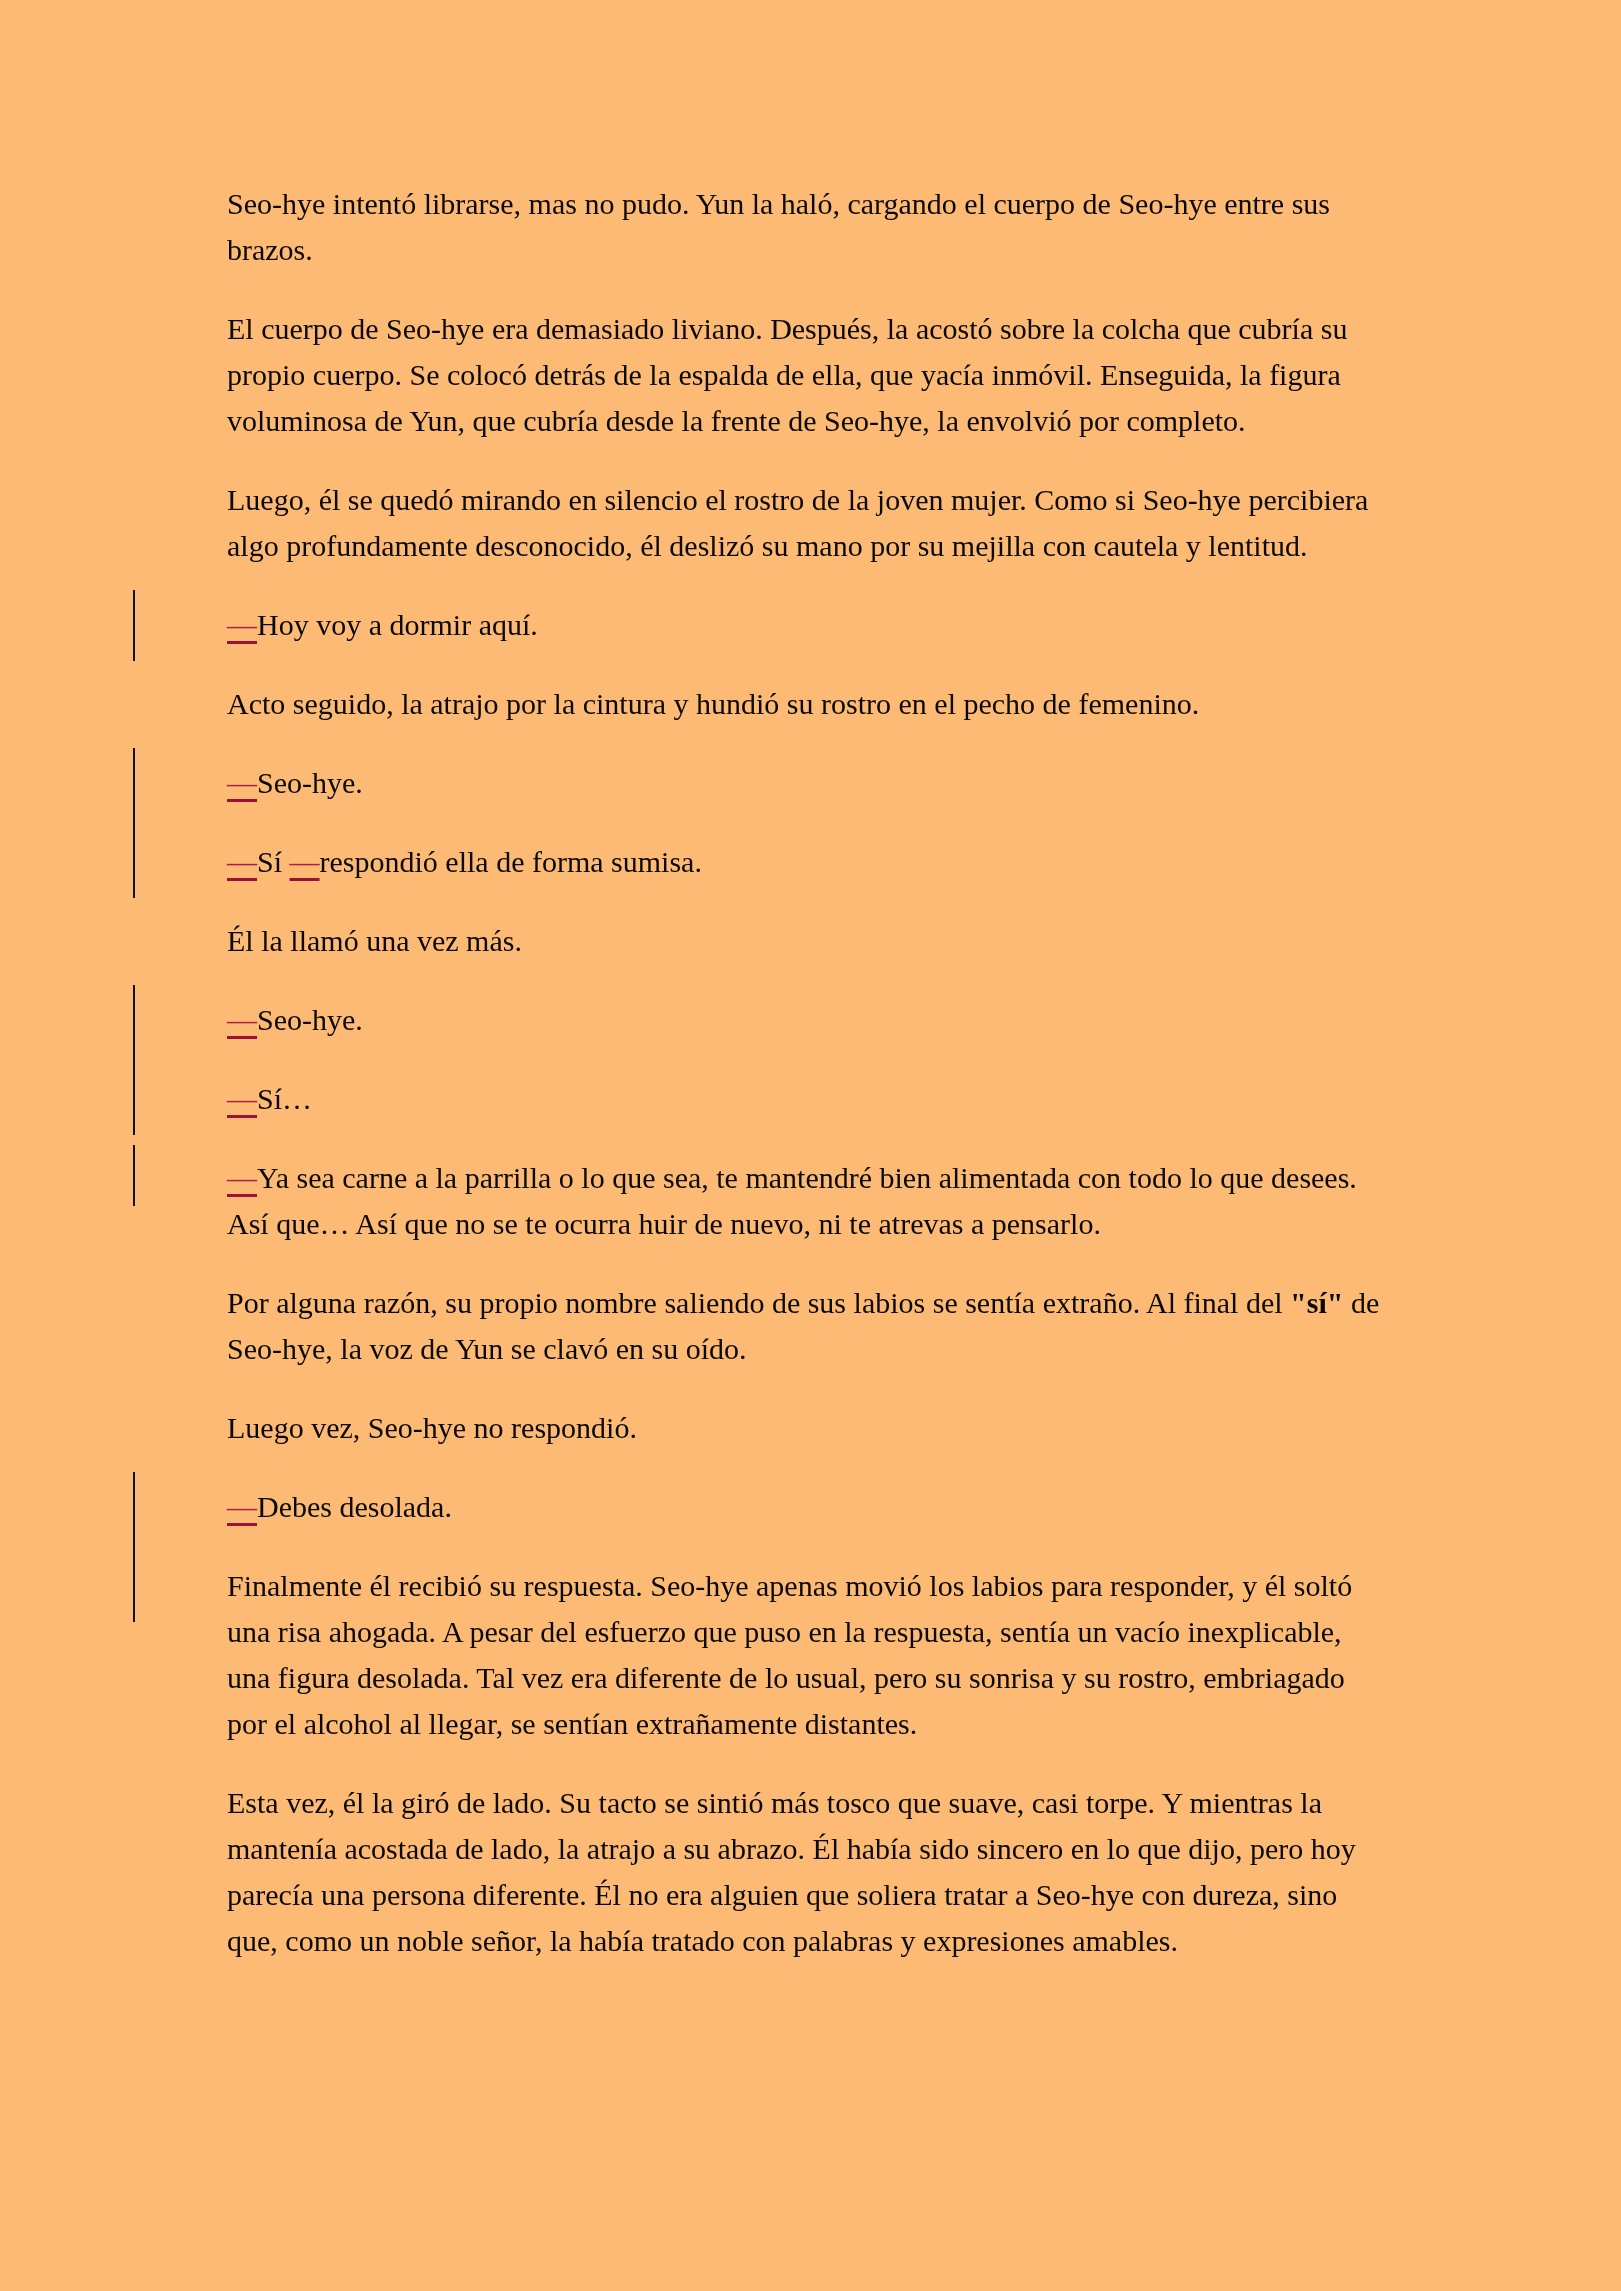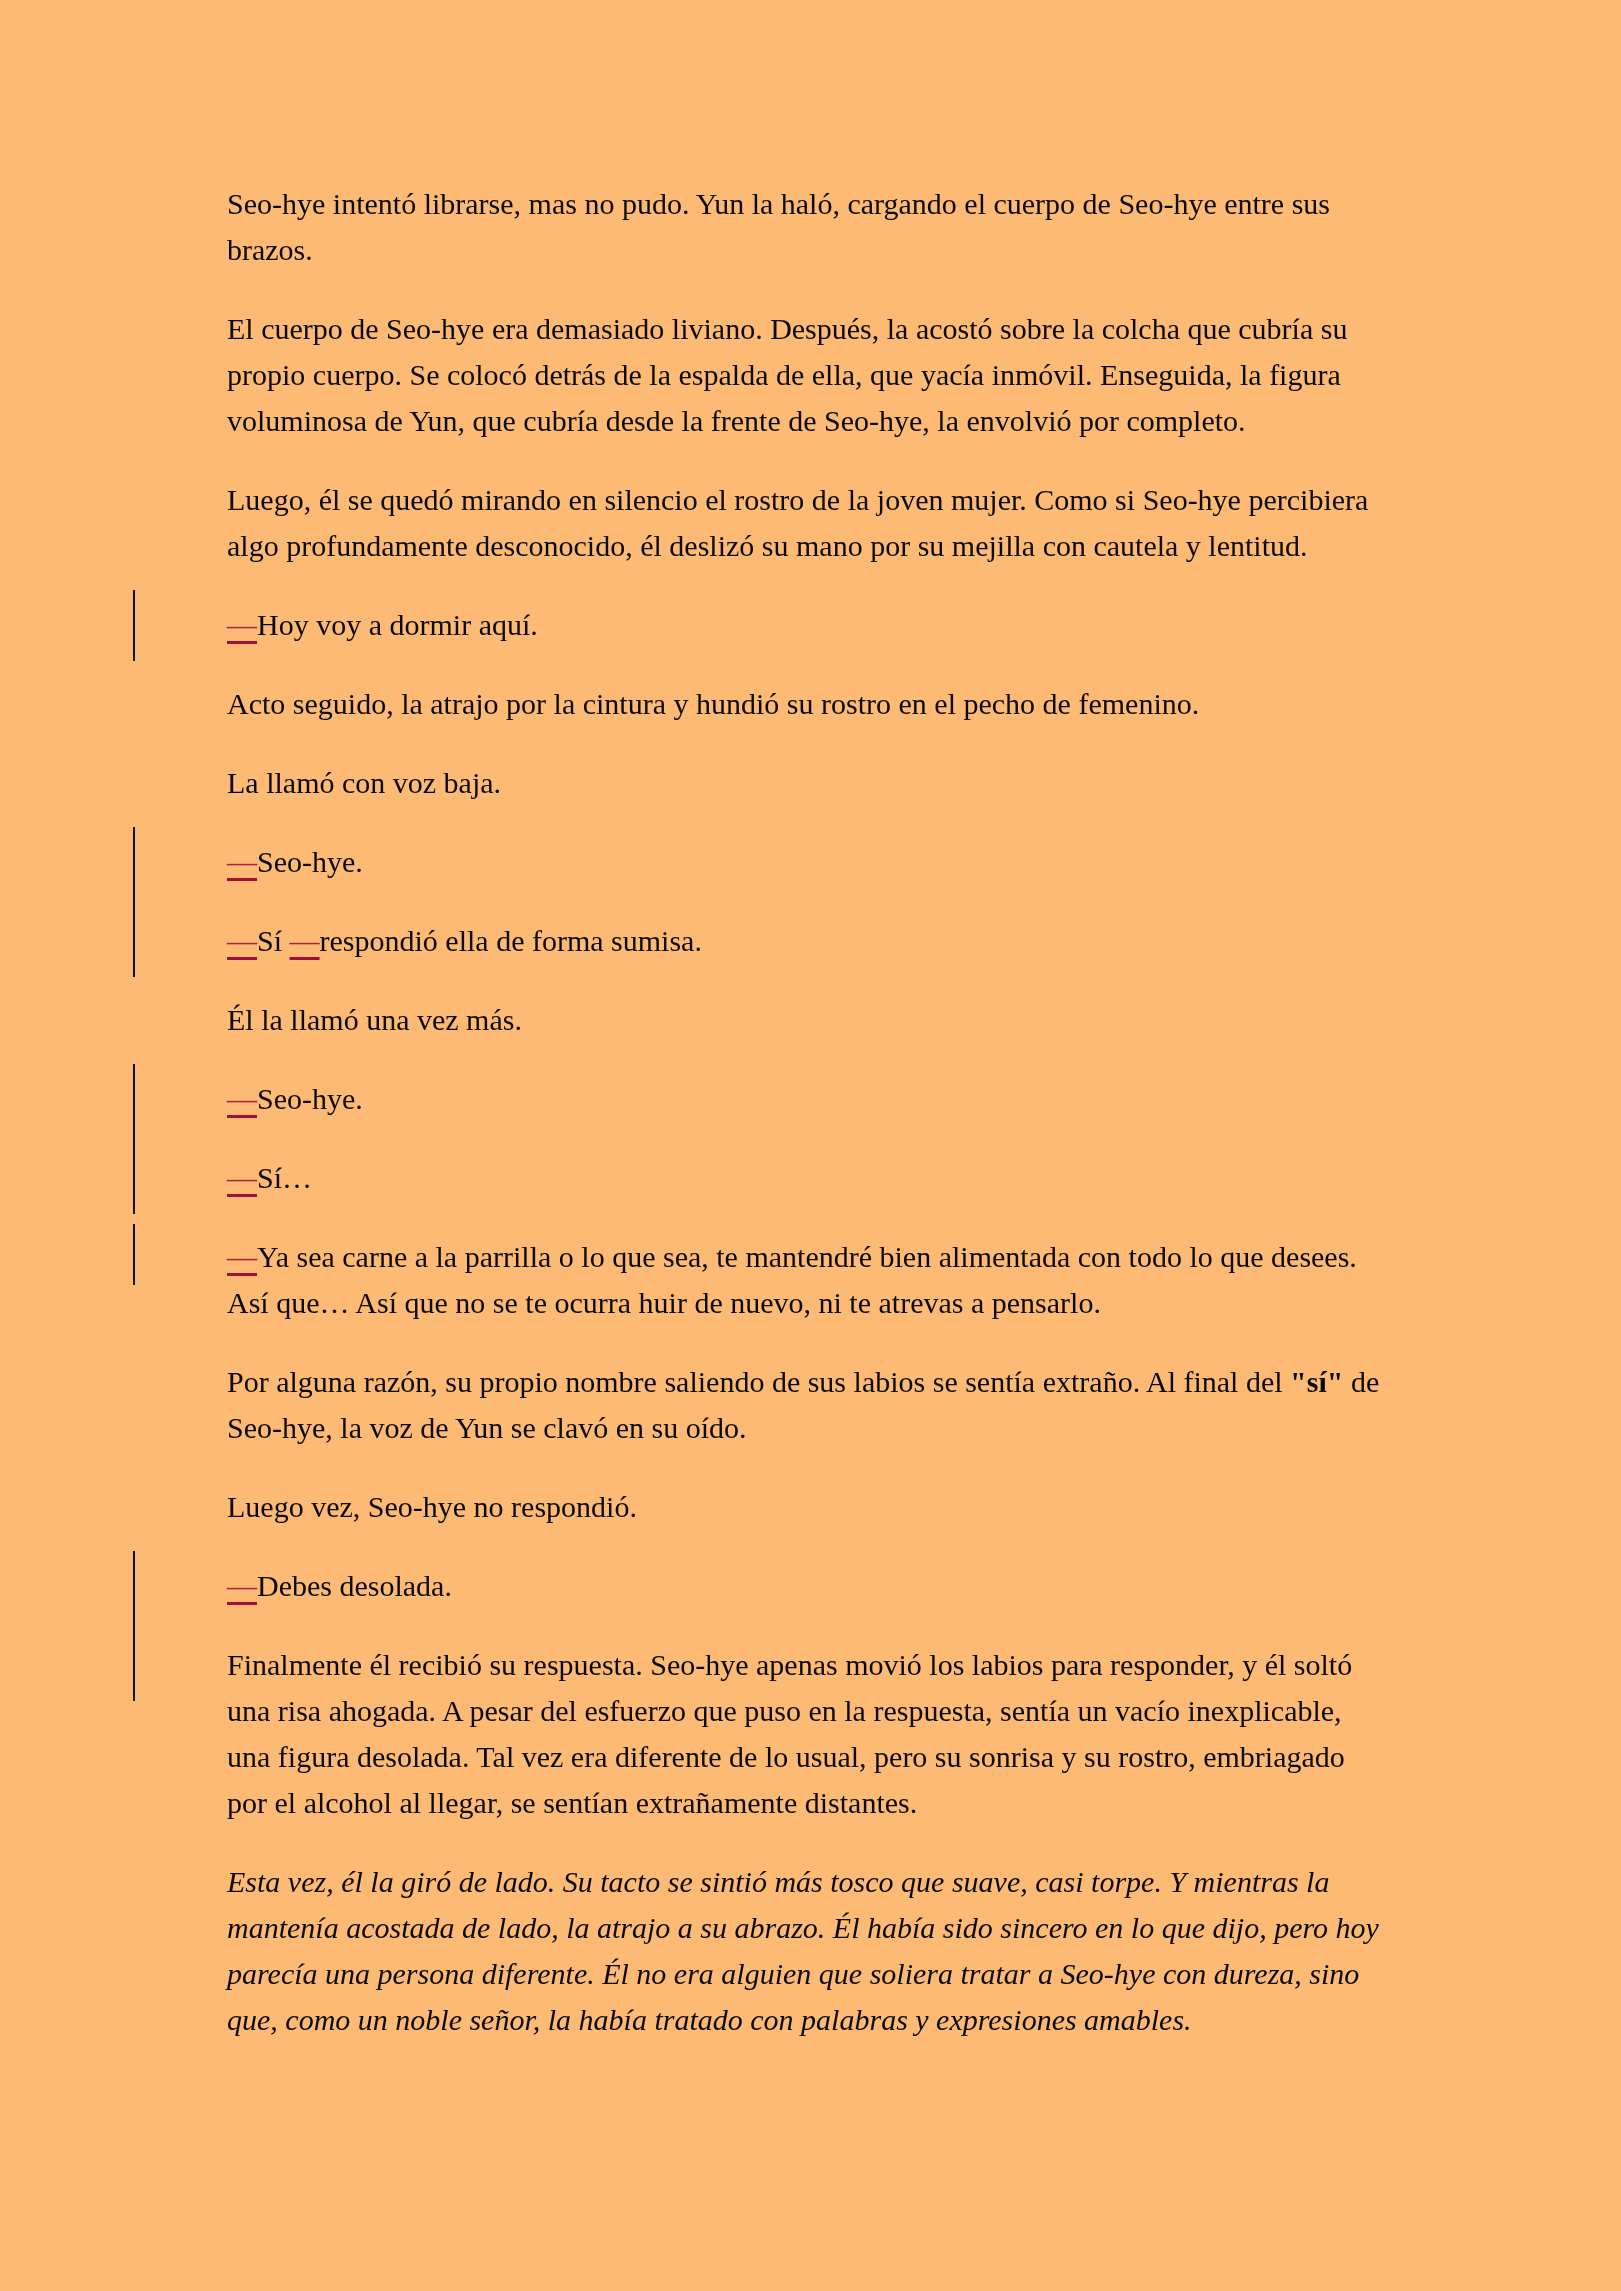--- a/index.html
+++ b/index.html
@@ -23,21 +23,21 @@
     width: 1157px;
   }
   .para {
     position: relative;
     font-size: 30px;
     line-height: 46px;
     text-align: left;
     margin: 0 0 33px 0;
     color: #0a0a0a;
   }
-  .para:last-child { margin-bottom: 4px; font-style: italic; }
+  .para:last-child { margin-bottom: 4px; }
 
   
   .changebar {
     position: absolute;
     width: 0;
     border-left: 2.9px solid #111111;
     left: -94px;
   }
 
   
@@ -71,23 +71,20 @@
 
     <p class="para">
       <span class="changebar" style="top:-11.8px;height:71px;"></span>
       <span class="ins-dash">—</span><span>Hoy voy a dormir aquí.</span>
     </p>
 
     <p class="para">
       <span>Acto seguido, la atrajo por la cintura y hundió su rostro en el pecho de femenino.</span>
     </p>
 
-    <p class="para">
-      <span>La llamó con voz baja.</span>
-    </p>
 
     <p class="para">
       <span class="changebar" style="top:-11.8px;height:150px;"></span>
       <span class="ins-dash">—</span><span>Seo-hye.</span>
     </p>
 
     <p class="para">
       <span class="ins-dash">—</span><span>Sí </span><span class="ins-dash">—</span><span>respondió ella de forma sumisa.</span>
     </p>
 

